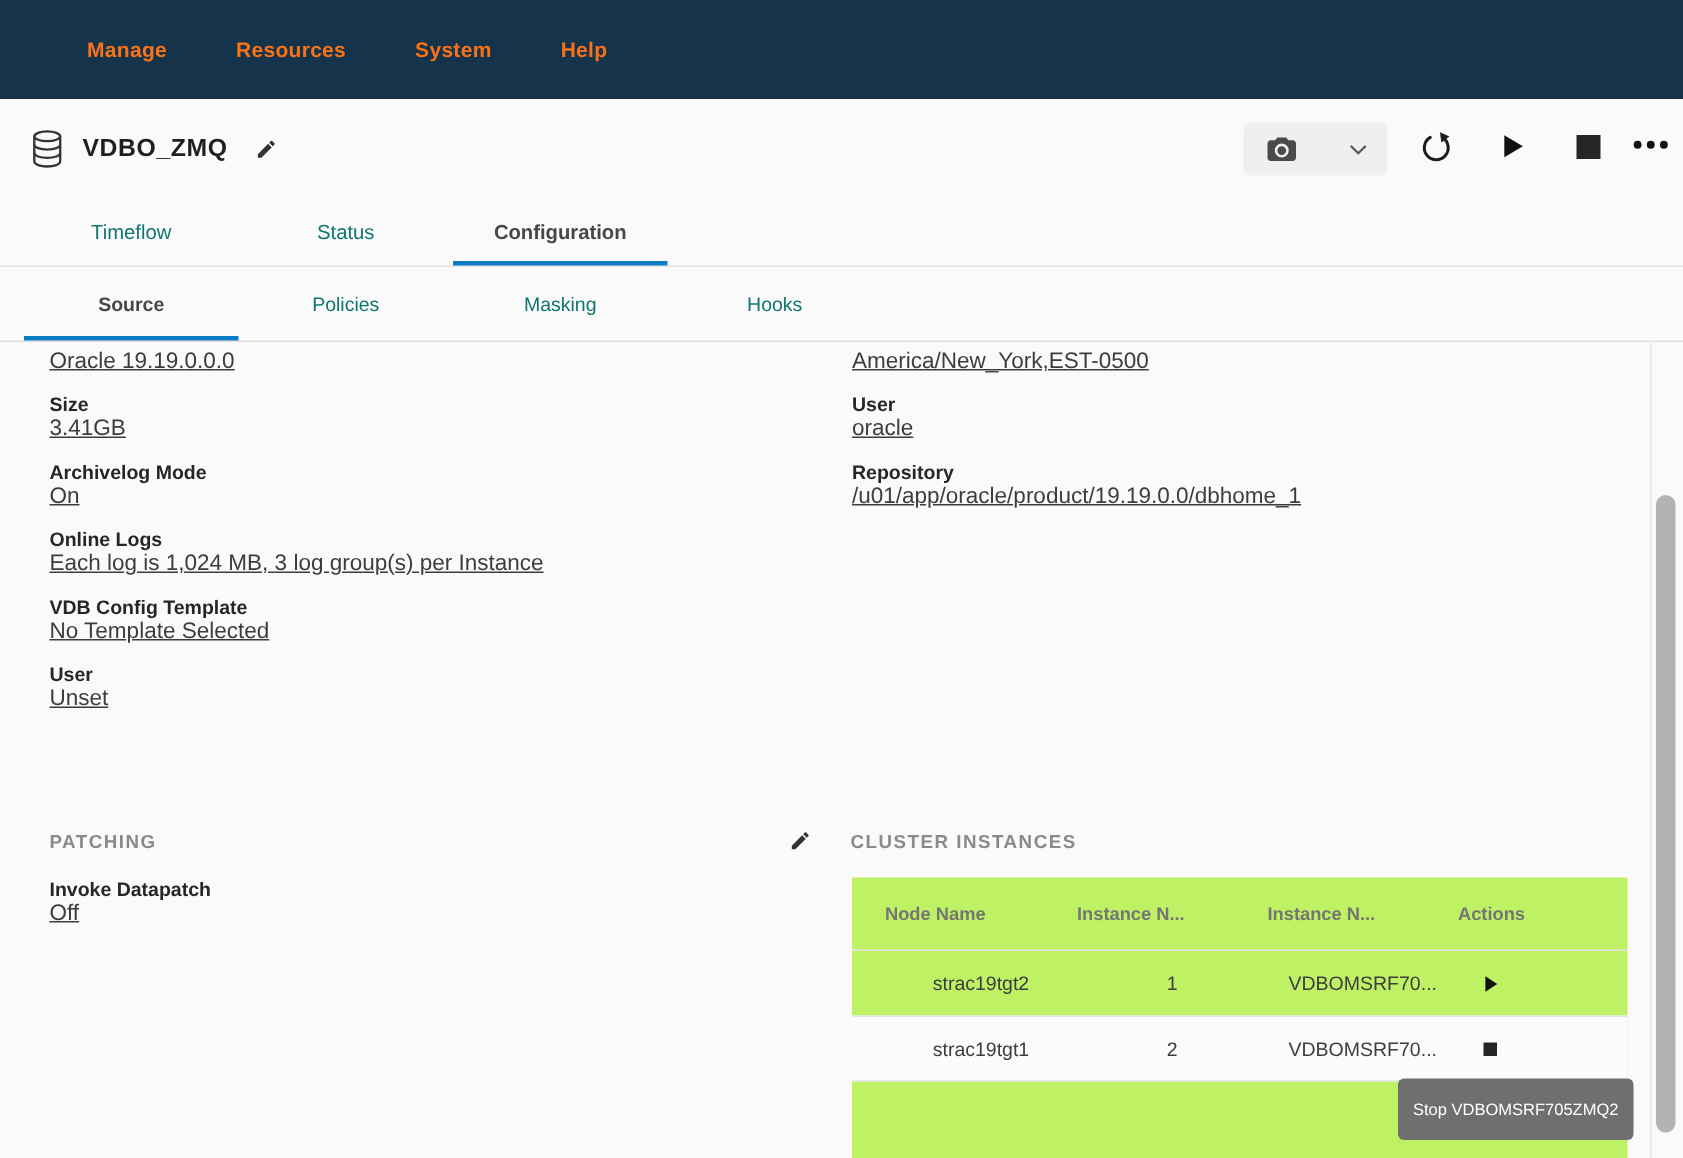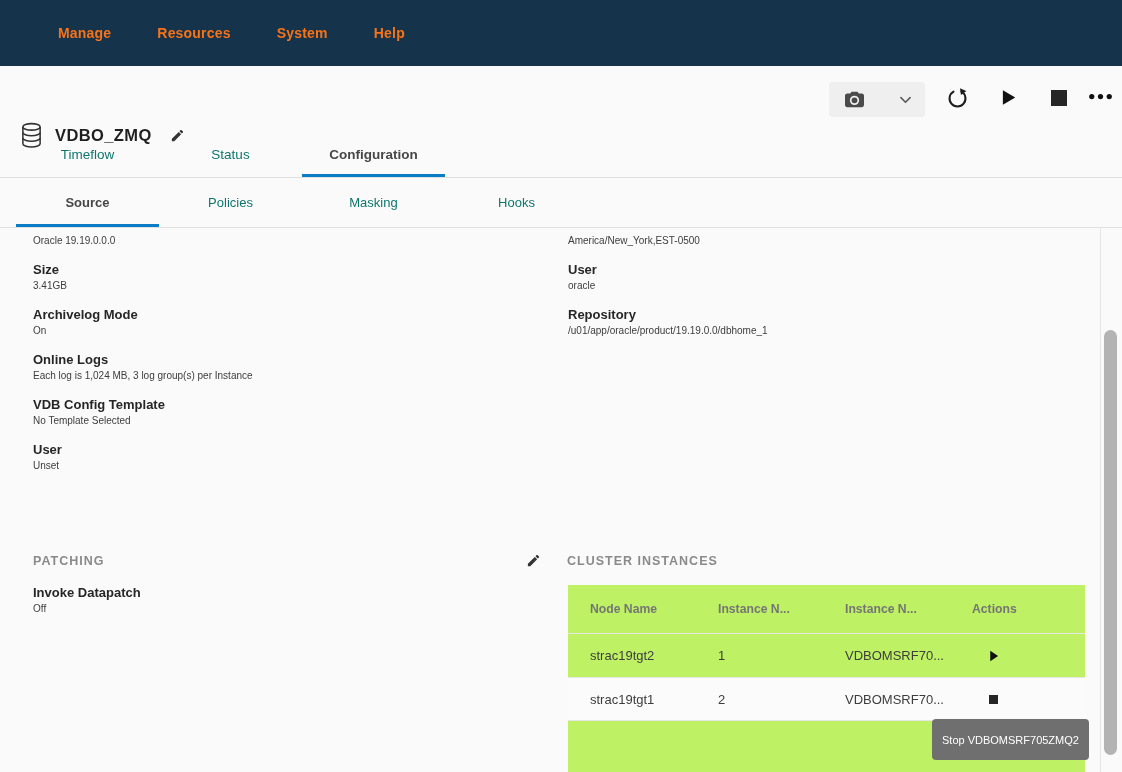--- a/index.html
+++ b/index.html
@@ -19,21 +19,21 @@
   .topbar{
     position:absolute;top:0;left:0;width:1122px;height:66px;
     background:var(--topbar);
     display:flex;align-items:center;gap:25px;padding-left:37px;
   }
   .topbar .nav-item{
     color:#f97316;font-size:14px;font-weight:700;cursor:pointer;letter-spacing:.2px;padding-left:21px;
   }
   
   .header-row{position:absolute;top:66px;left:0;width:1122px;height:66px;}
-  .title-group{position:absolute;left:20px;top:0;height:66px;display:flex;align-items:center;margin-top:36px;}
+  .title-group{position:absolute;left:20px;top:0;height:66px;display:flex;align-items:center;}
   .db-icon{display:inline-flex;margin-right:12px;}
   .page-title{font-size:16.5px;font-weight:700;color:#1f1f1f;letter-spacing:.4px;}
   .edit-title{margin-left:16px;display:inline-flex;cursor:pointer;padding:2px;}
   .camera-btn{
     position:absolute;left:829px;top:16px;width:96px;height:35px;
     background:#f0efef;border-radius:4px;display:flex;align-items:center;
     justify-content:space-between;padding:0 14px 0 15px;cursor:pointer;
   }
   .icon-btn{position:absolute;display:inline-flex;cursor:pointer;background:none;border:none;padding:0;}
   .btn-refresh{left:946px;top:21px;}
@@ -52,41 +52,41 @@
   }
   .tabrow-sub .tab{font-size:13px;}
   .tab.active{color:#474747;border-bottom-color:var(--accent);font-weight:700;}
   
   .content-border{position:absolute;left:1100px;top:228px;bottom:0;width:1px;background:#e6e6e6;}
   .scroll-thumb{position:absolute;left:1104px;top:330px;width:13px;height:425px;border-radius:7px;background:#b3b3b3;cursor:grab;}
   .col-left{position:absolute;left:33px;top:233px;width:505px;}
   .col-right{position:absolute;left:568px;top:233px;width:520px;}
   .field{margin-bottom:13px;}
   .field .f-label{font-size:13px;font-weight:700;color:#262626;line-height:16px;display:flex;align-items:center;gap:6px;}
-  .field .f-value{font-size:10px;color:#3d3d3d;line-height:16px;}
+  .field .f-value{font-size:15px;color:#3d3d3d;line-height:16px;text-decoration:underline;}
   .help-badge{
     width:12px;height:12px;border-radius:50%;background:#9e9e9e;color:#fff;
     font-size:9px;font-weight:700;display:inline-flex;align-items:center;justify-content:center;
     line-height:1;
   }
   .section-title{
     position:absolute;font-size:12.5px;font-weight:700;color:#8a8a8a;letter-spacing:1px;text-align:right;
   }
   .patching-title{left:33px;top:554px;}
   .cluster-title{left:567px;top:554px;}
   .edit-patching{position:absolute;left:524px;top:551px;display:inline-flex;cursor:pointer;padding:2px;}
   .patch-field{position:absolute;left:33px;top:585px;}
   
   .table-card{position:absolute;left:568px;top:585px;width:517px;bottom:0;background:#bef264;}
   .trow{
     display:grid;grid-template-columns:150px 127px 127px 1fr;align-items:center;
   }
   .trow > div:first-child{padding-left:22px;}
   .thead{height:48px;font-size:12.2px;font-weight:700;color:#757575;}
-  .tbody-row{height:44px;border-top:1px solid #e6e6e6;font-size:13px;color:#3d3d3d;}
+  .tbody-row{height:44px;border-top:1px solid #e6e6e6;font-size:13px;color:#3d3d3d;text-align:center;}
   .tbody-row:last-of-type{border-bottom:1px solid #e6e6e6;}
   .tbody-row.alt{background:#fbfbfb;}
   .action-cell{padding-left:17px;display:flex;align-items:center;}
   .row-stop{width:9px;height:9px;background:#262626;display:inline-block;cursor:pointer;}
   .row-play{display:inline-flex;cursor:pointer;}
   
   .tooltip{
     position:absolute;left:932px;top:719px;height:41px;
     background:var(--tooltip);color:#ffffff;font-size:11px;
     display:flex;align-items:center;padding:0 10px;border-radius:4px;white-space:nowrap;

